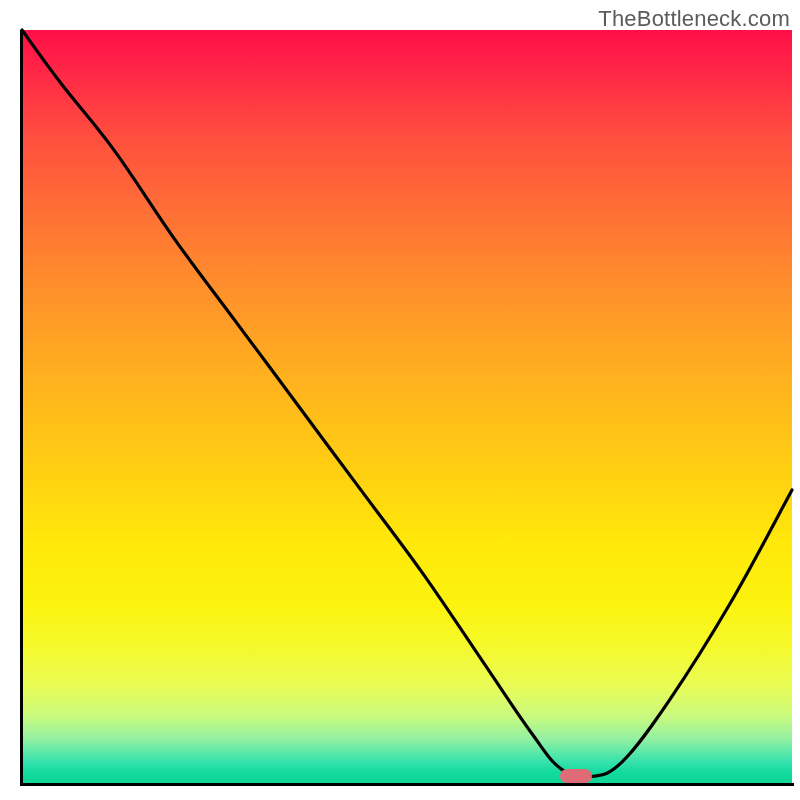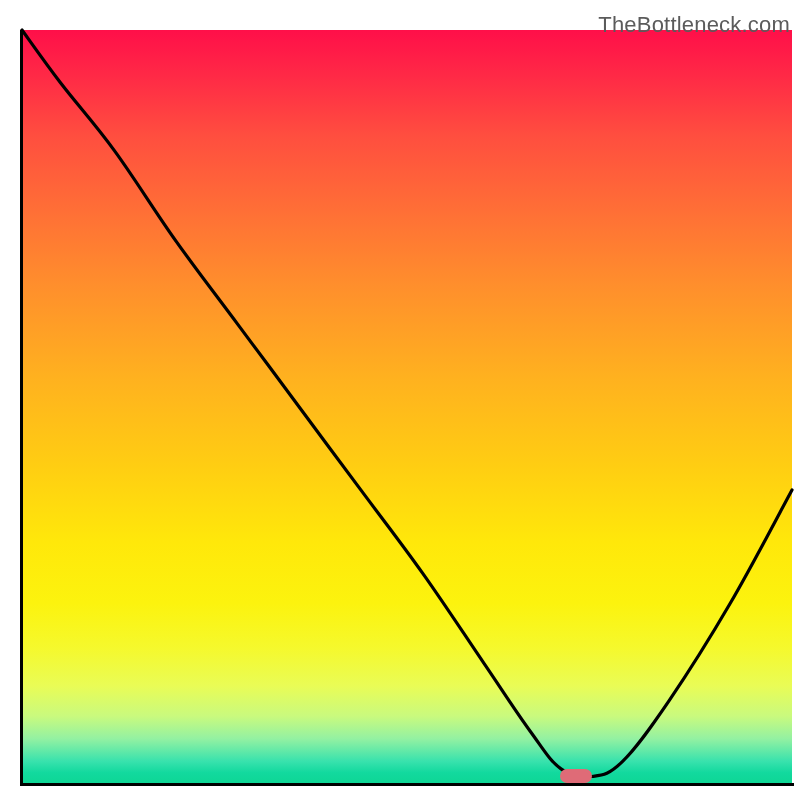--- a/index.html
+++ b/index.html
@@ -11,21 +11,21 @@
     font-family: Arial, Helvetica, sans-serif;
     overflow: hidden;
   }
   .chart-container {
     position: relative;
     width: 800px;
     height: 800px;
   }
   .watermark {
     position: absolute;
-    top: 12px;
+    top: 6px;
     right: 10px;
     color: #5b5b5b;
     font-size: 22px;
     font-weight: 500;
     letter-spacing: 0.2px;
     z-index: 5;
   }
   .plot-area {
     position: absolute;
     left: 22px;

